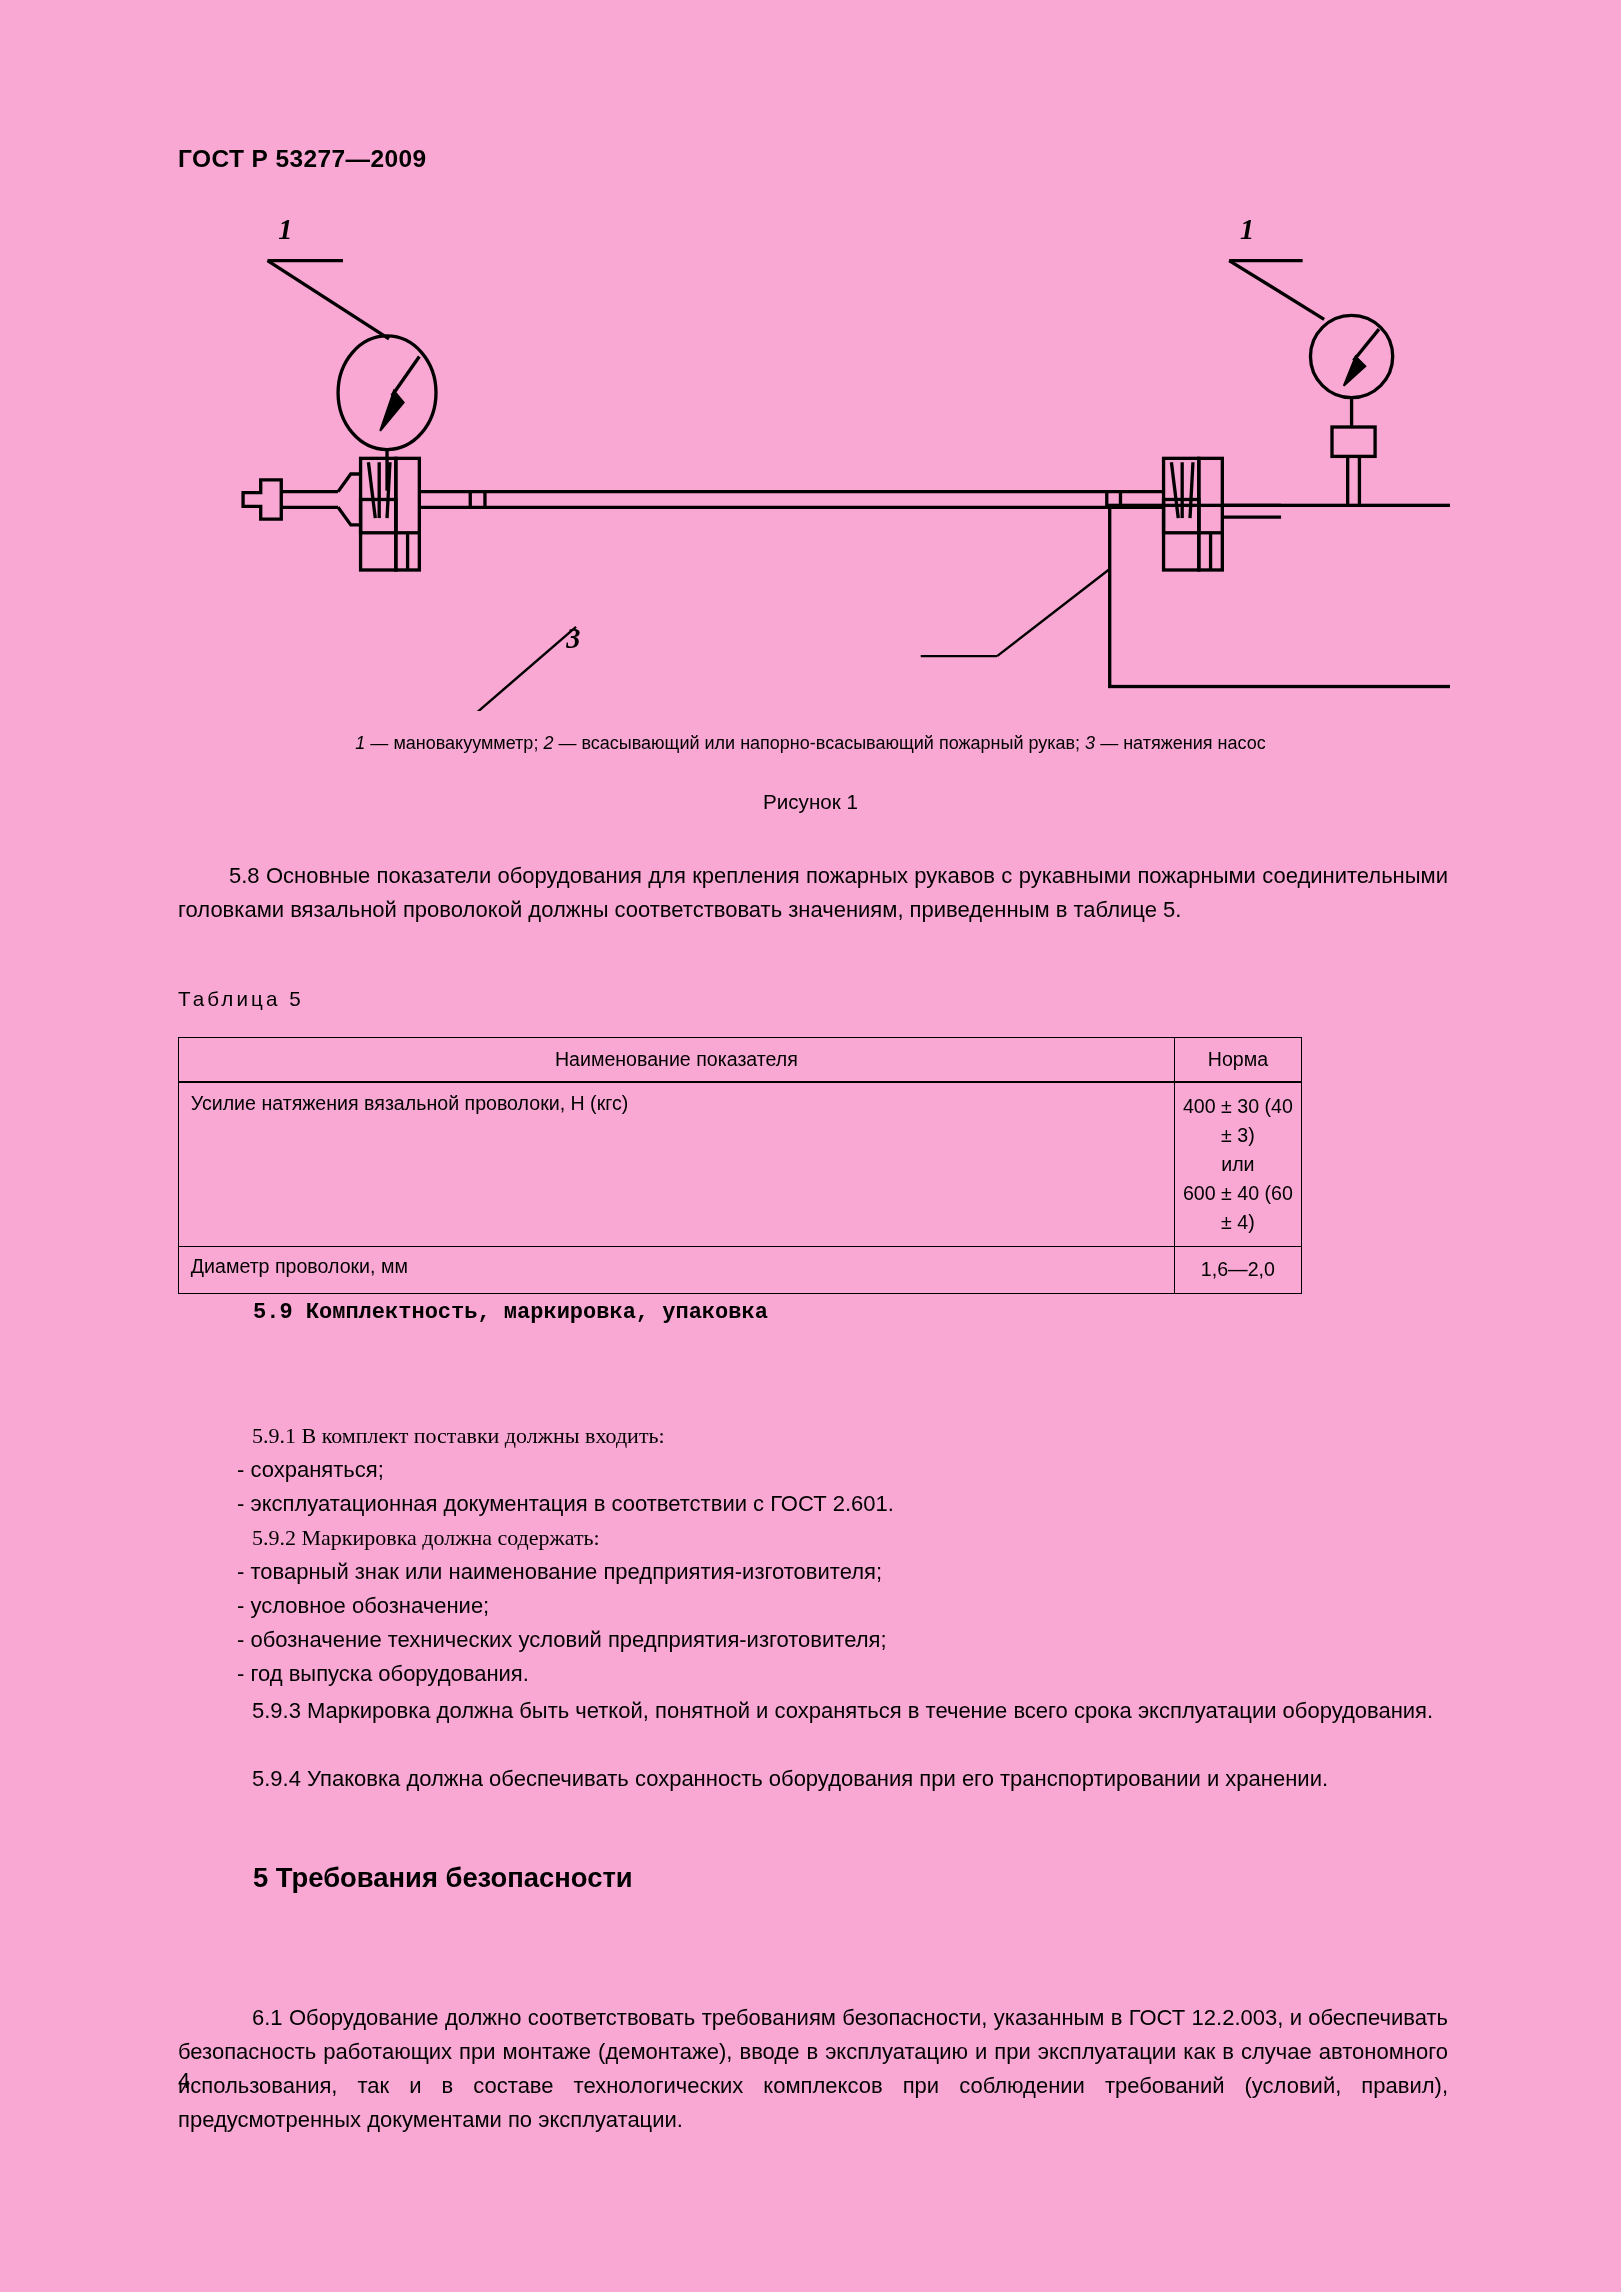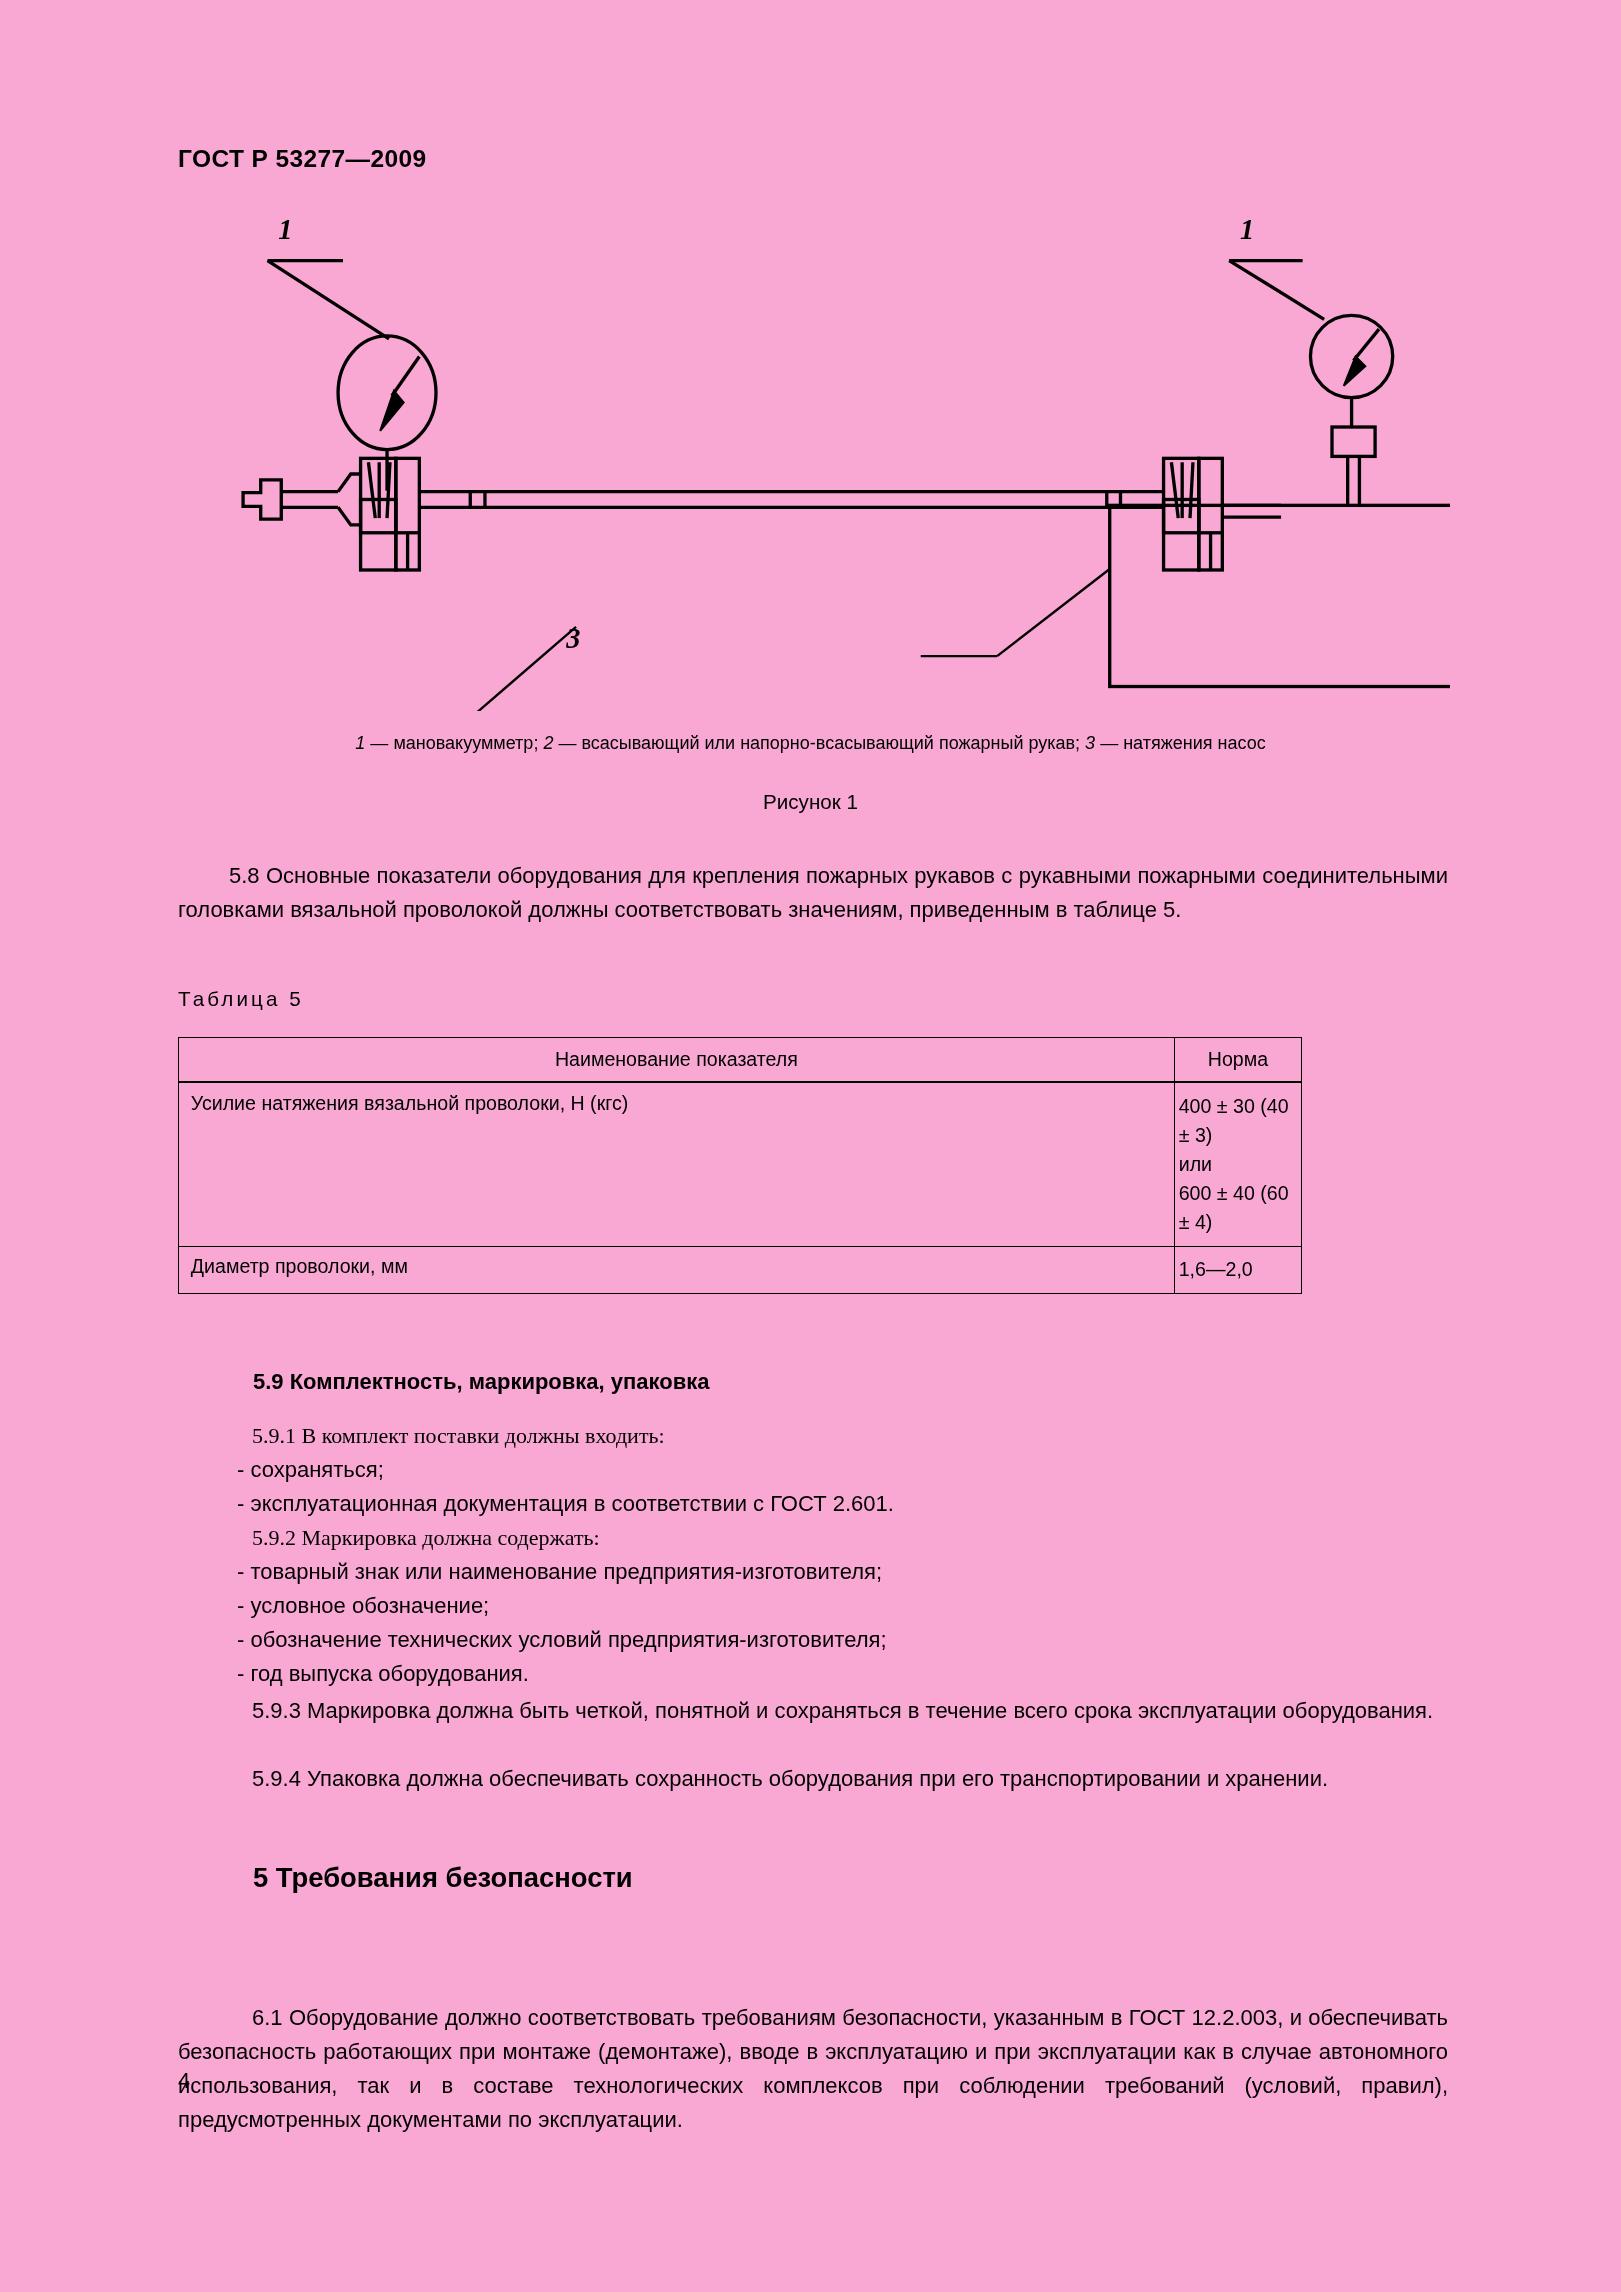--- a/index.html
+++ b/index.html
@@ -101,34 +101,35 @@
     text-align: center;
     height: 43px;
     line-height: 43px;
     border-bottom-width: 2.9px;
   }
   .cell-name {
     width: 983px;
     padding: 8.8px 0 8.8px 11.8px !important;
   }
   .cell-norm {
+    text-align: center;
     padding: 8.8px 3.9px !important;
   }
   .cell-norm div { line-height: 29px; }
   .r-tall { height: 97px; }
   .r-tall2 { height: 122px; }
   .r-short { height: 43px; }
 
   
   .h-sub {
     position: absolute;
     font-size: 22px;
     font-weight: bold;
   }
-  .h59 { left: 253px; top: 1369px; }
+  .h59 { left: 253px; top: 1300px; font-family: Liberation Mono, monospace; }
 
   .h-sec {
     position: absolute;
     font-size: 27.4px;
     font-weight: bold;
   }
   .h6 { left: 253px; top: 1862px; }
 
   
   .lines {

